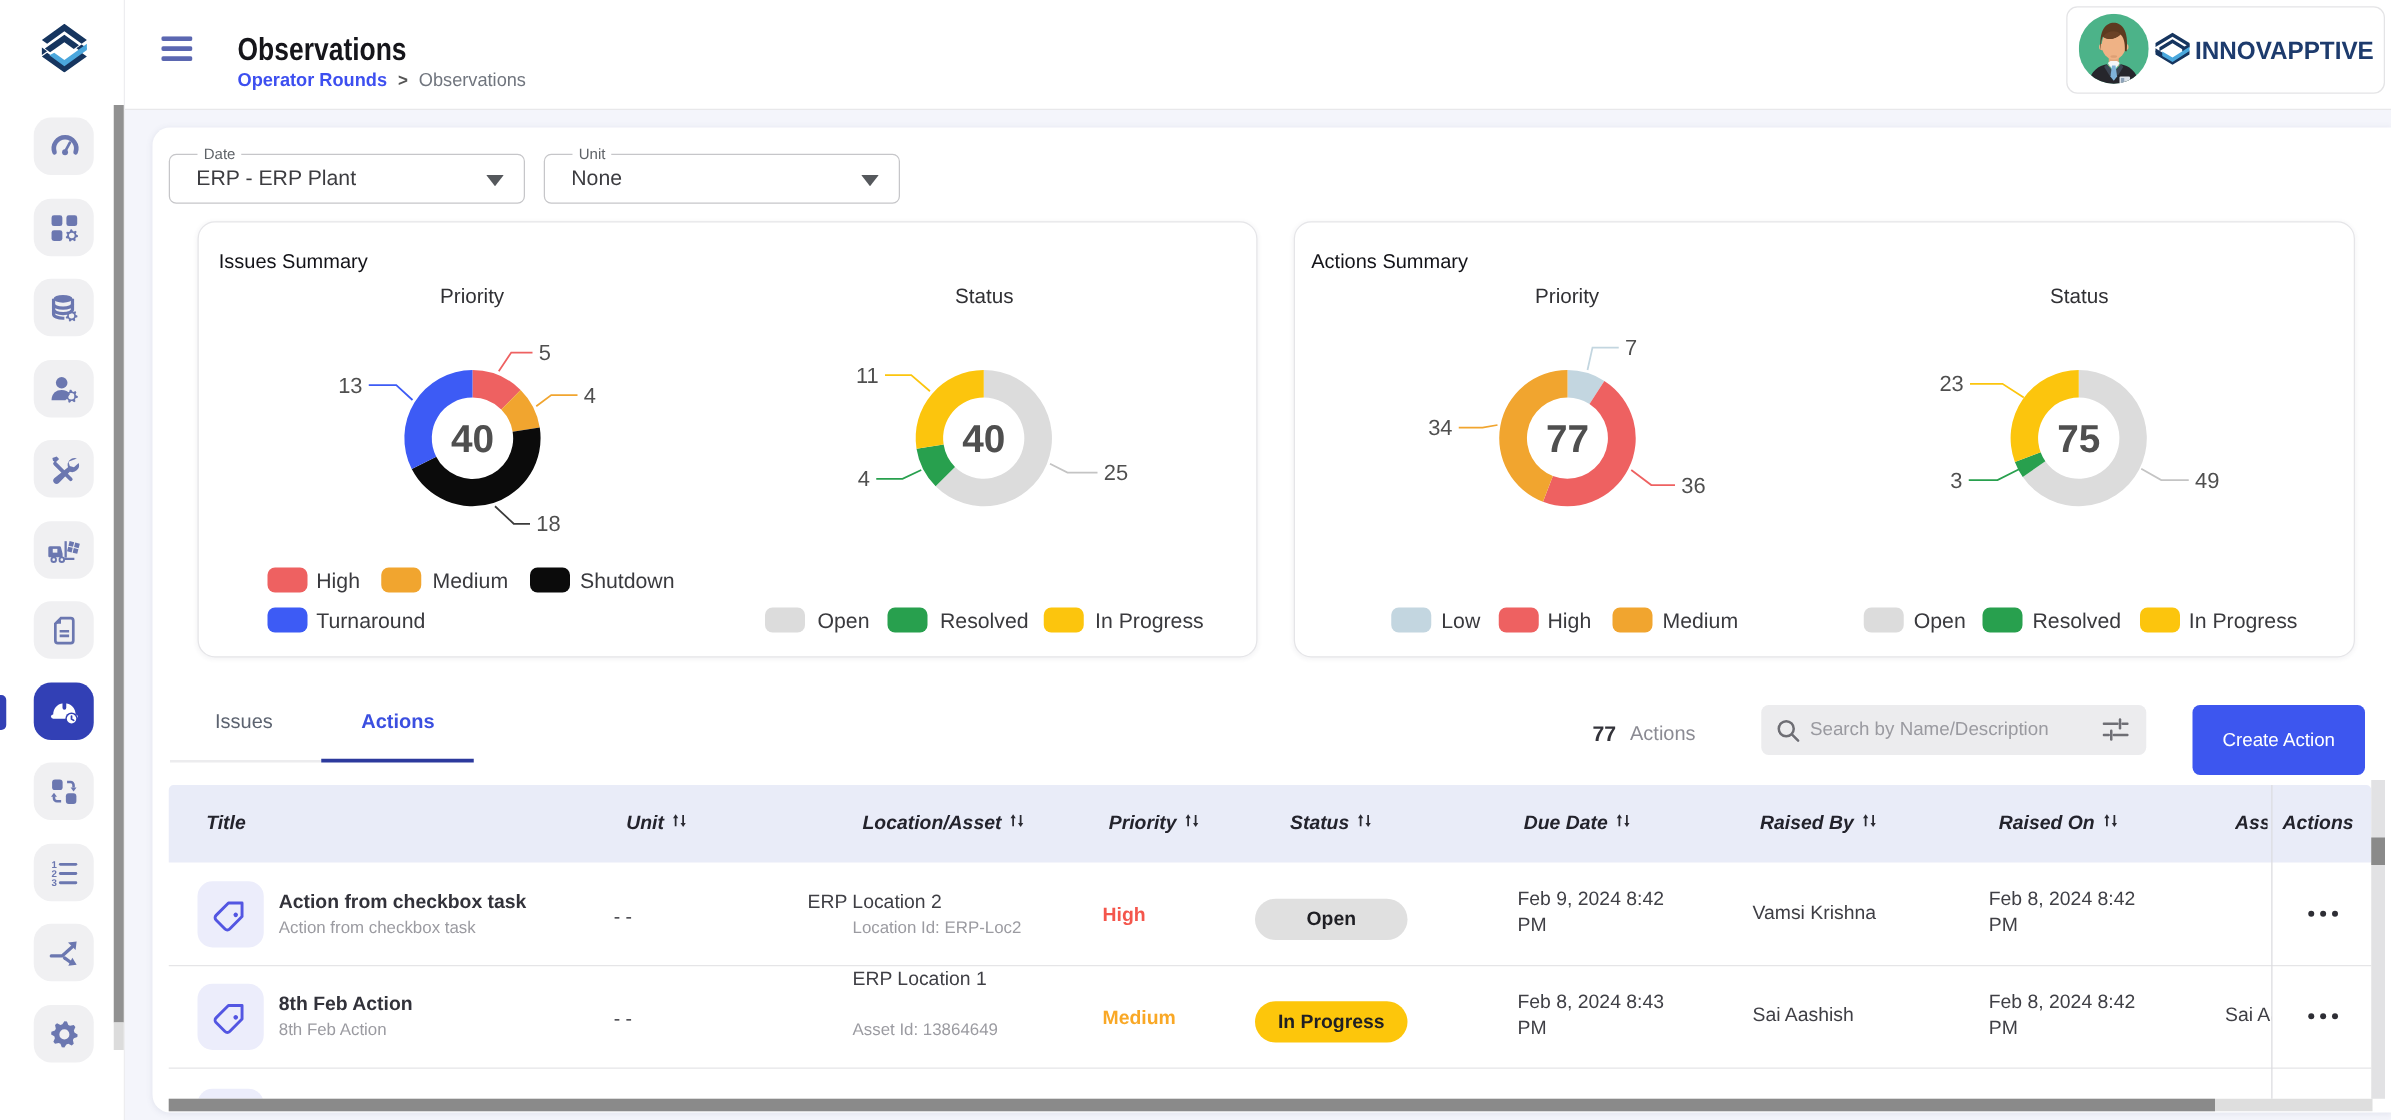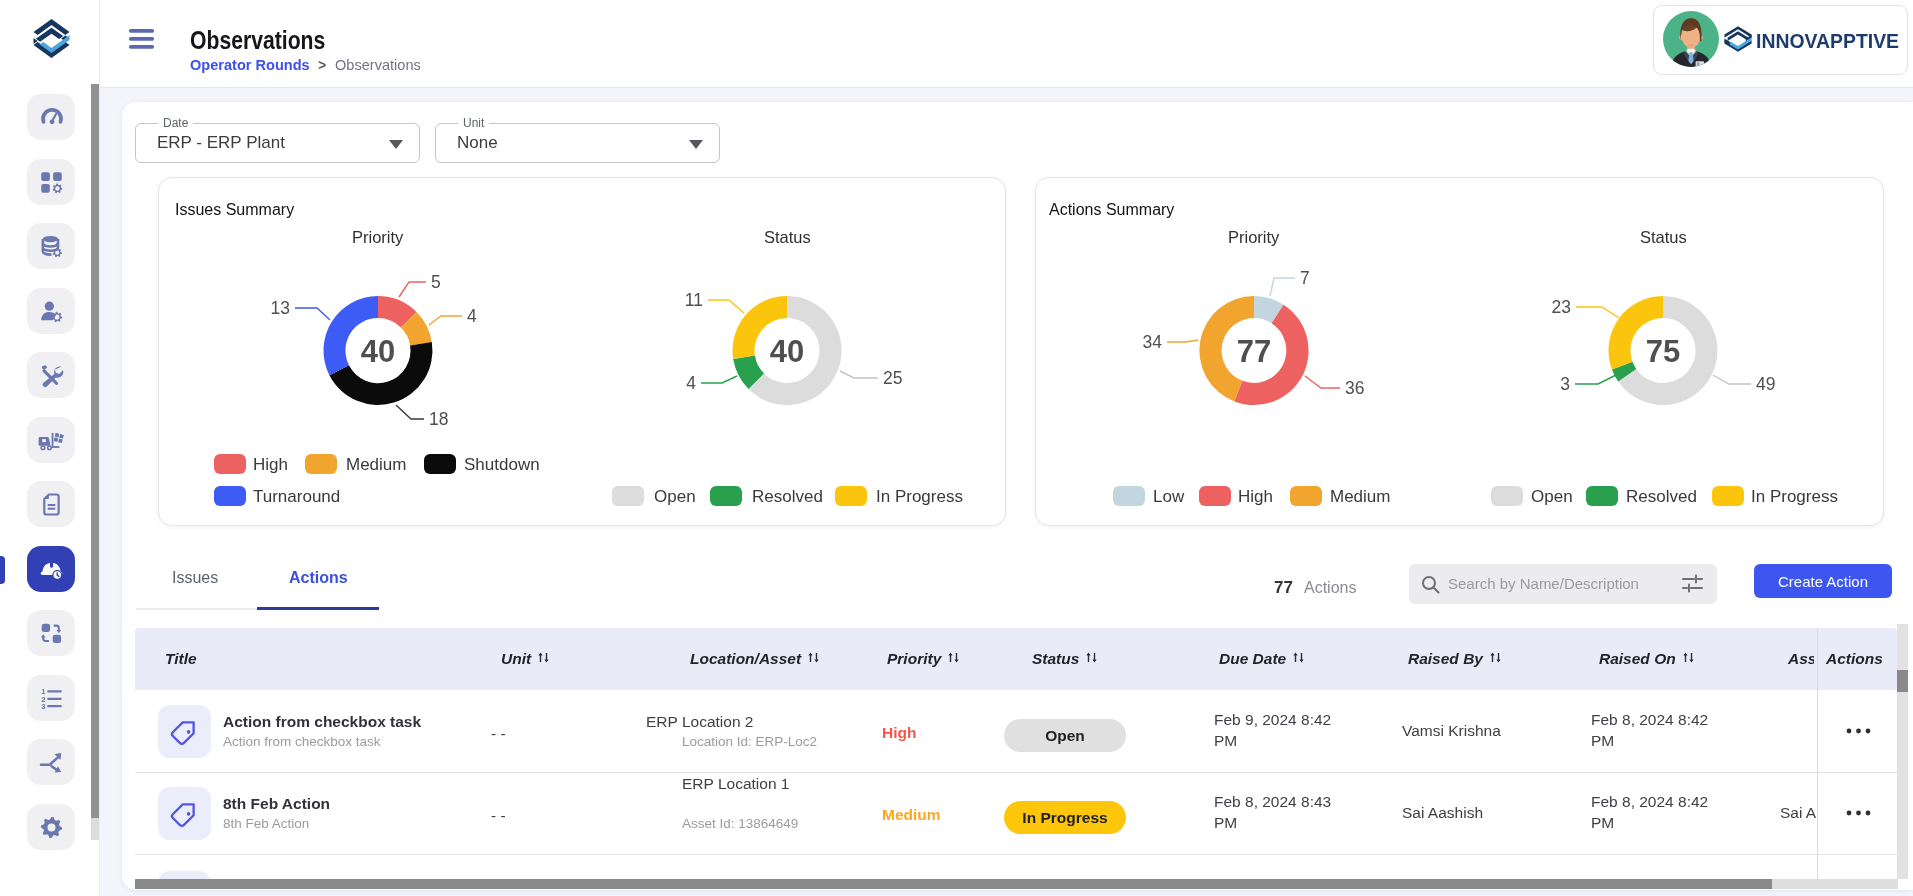--- a/index.html
+++ b/index.html
@@ -38,21 +38,21 @@
 .lgpill { position:absolute; width:32px; height:20px; border-radius:6px; }
 .lgtext { position:absolute; font-size:17px; color:#3a3a3e; }
 #tab-issues { left:172px; top:569px; font-size:16px; color:#5c6370; font-weight:500;}
 #tab-actions { left:289px; top:569px; font-size:16px; color:#3b4fe0; font-weight:bold; }
 #tabline-g { left:136px; top:608px; width:121px; height:2px; background:#ececee; }
 #tabline-b { left:257px; top:607px; width:122px; height:3px; background:#2c3a9d; }
 #count77 { left:1274px; top:578px; font-size:17px; font-weight:bold; color:#33333a; }
 #countlb { left:1304px; top:579px; font-size:16px; color:#8b8b93; }
 #search { left:1409px; top:564px; width:308px; height:40px; background:#ececee; border-radius:6px; }
 #search .ph { position:absolute; left:39px; top:11px; font-size:15px; color:#9a9aa0; }
-#createbtn { left:1754px; top:564px; width:138px; height:34px; background:#3d56ef; border-radius:6px;
+#createbtn { left:1754px; top:564px; width:138px; height:56px; background:#3d56ef; border-radius:6px;
   color:#fff; font-size:15px; font-weight:500; display:flex; align-items:center; justify-content:center; }
 #thead { left:135px; top:628px; width:1762px; height:62px; background:#e9ecf8; border-radius:4px 4px 0 0; }
 .th { position:absolute; top:650px; font-size:15.5px; font-weight:bold; color:#23232c; z-index:3;font-style:italic;}
 .sortarr { display:inline-block; margin-left:6px; }
 .rowline { position:absolute; left:135px; width:1762px; height:1px; background:#e5e5e7; }
 .iconbox { position:absolute; left:158px; width:53px; height:53px; border-radius:12px; background:#ecedfb;
   display:flex; align-items:center; justify-content:center; }
 .rtitle { position:absolute; left:223px; font-size:15.5px; font-weight:bold; color:#32323a; }
 .rsub { position:absolute; left:223px; font-size:13.5px; color:#9b9ba1; }
 .rcell { position:absolute; font-size:15.5px; color:#3f3f45; line-height:21px; }

